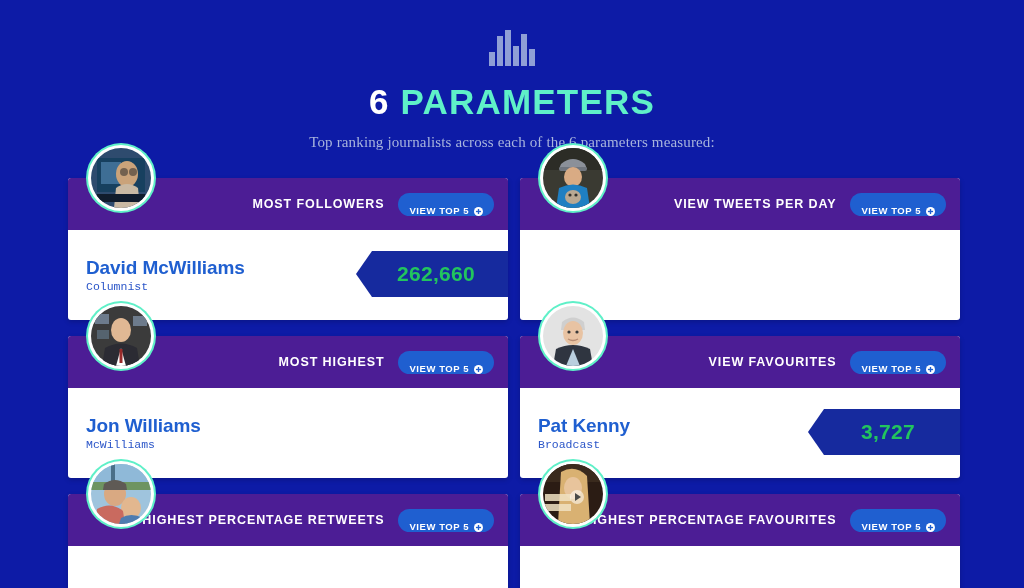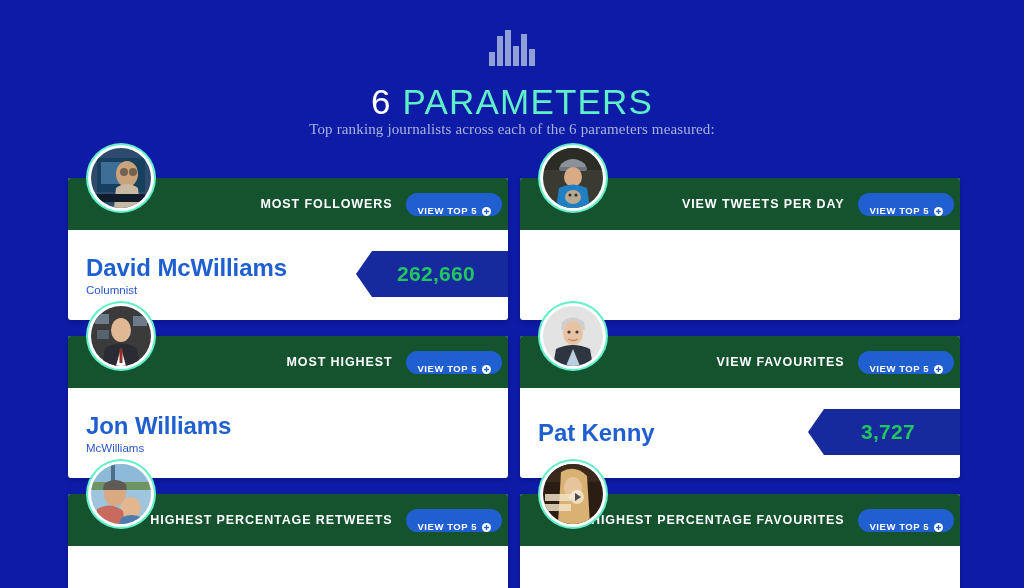--- a/index.html
+++ b/index.html
@@ -25,24 +25,24 @@
 
   .chart-icon {
     display: block;
     margin: 0 auto 18px auto;
     width: 46px;
     height: 36px;
   }
 
   .page-title {
     font-size: 35px;
-    font-weight: normal;
+    font-weight: bold;
     letter-spacing: 1.2px;
     line-height: 1;
-    margin-bottom: 2px;
+    margin-bottom: 15px;
   }
   .page-title .num { color: #ffffff; }
   .page-title .word { color: #5ff0c8; }
 
   .page-subtitle {
     font-family: "Liberation Serif", serif;
     font-size: 15px;
     color: #a8b4dd;
     letter-spacing: 0.15px;
   }
@@ -64,26 +64,26 @@
     width: 440px;
     height: 142px;
     background: #ffffff;
     border-radius: 3px;
     box-shadow: 0 2px 5px rgba(0,0,0,0.18);
   }
 
   .card-header {
     position: relative;
     height: 52px;
-    background: #14532d;
+    background: #4c1d95;
     border-radius: 3px 3px 0 0;
     display: flex;
     align-items: center;
     justify-content: flex-end;
-    padding-right: 6px;
+    padding-right: 14px;
   }
 
   .card-title {
     color: #ffffff;
     font-size: 12.5px;
     font-weight: bold;
     letter-spacing: 0.9px;
     margin-right: 14px;
     white-space: nowrap;
   }
@@ -146,27 +146,27 @@
     height: 90px;
     display: flex;
     align-items: center;
     padding-left: 18px;
   }
 
   .person-block { flex: 1 1 auto; }
 
   .person-name {
     color: #1f5fd0;
-    font-size: 24px;
+    font-size: 19px;
     font-weight: bold;
     line-height: 1.15;
     letter-spacing: -0.1px;
   }
   .person-role {
-    font-family: Liberation Sans, sans-serif;
+    font-family: Liberation Mono, monospace;
     color: #2a55c8;
     font-size: 11.5px;
     margin-top: 2px;
   }
 
   .value-banner {
     position: absolute;
     right: 0;
     top: 21px;
     height: 46px;
@@ -336,20 +336,21 @@
         <svg class="plus-circle" viewBox="0 0 12 12">
           <circle cx="6" cy="6" r="6" fill="#ffffff"></circle>
           <rect x="5.1" y="2.6" width="1.8" height="6.8" fill="#1f5fd0"></rect>
           <rect x="2.6" y="5.1" width="6.8" height="1.8" fill="#1f5fd0"></rect>
         </svg>
       </button>
     </div>
     <div class="card-body">
       <div class="person-block">
         <div class="person-name">Pat Kenny</div>
+        <div class="person-role">Broadcast</div>
       </div>
       <div class="value-banner">3,727</div>
     </div>
   </div>
 
   <div class="card">
     <div class="avatar">
       <div class="avatar-ring">
         <div class="avatar-photo">
           <svg viewBox="0 0 60 60" preserveAspectRatio="xMidYMid slice">

